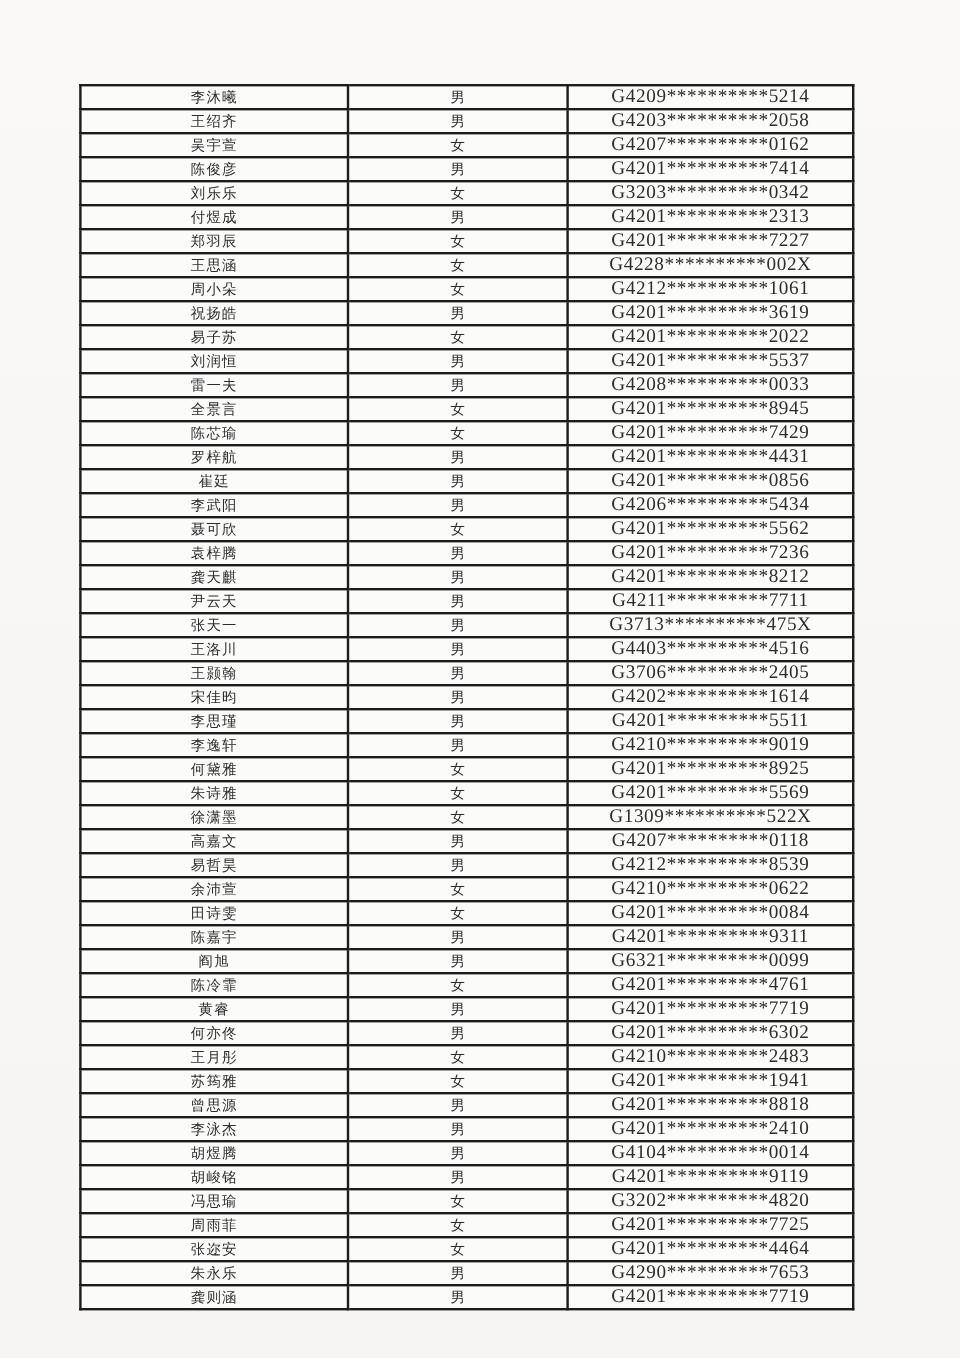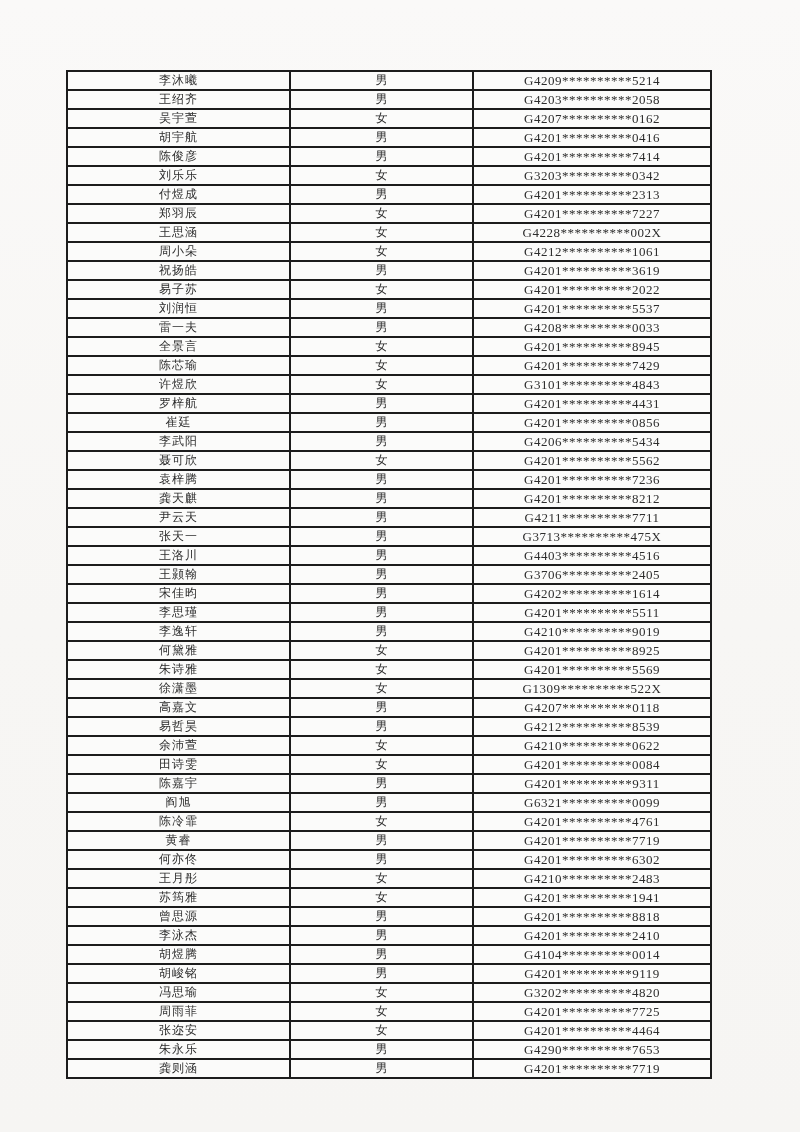--- a/index.html
+++ b/index.html
@@ -46,21 +46,21 @@
     letter-spacing: 1px;
     font-family: Liberation Serif, serif;
   }
   td.gender-cell {
     width: 181px;
     font-size: 12px;
     font-family: "Liberation Serif", "DejaVu Serif", serif;
   }
   td.id-cell {
     width: 236px;
-    font-size: 13px;
+    font-size: 16px;
     font-family: "Liberation Serif", "DejaVu Serif", serif;
     letter-spacing: 0.5px;
   }
 </style>
 </head>
 <body>
 
 <div class="page">
   <table class="roster">
     <tbody id="roster-body">
@@ -73,25 +73,20 @@
           <td class="name-cell">王绍齐</td>
           <td class="gender-cell">男</td>
           <td class="id-cell">G4203**********2058</td>
         </tr>
         <tr>
           <td class="name-cell">吴宇萱</td>
           <td class="gender-cell">女</td>
           <td class="id-cell">G4207**********0162</td>
         </tr>
         <tr>
-          <td class="name-cell">胡宇航</td>
-          <td class="gender-cell">男</td>
-          <td class="id-cell">G4201**********0416</td>
-        </tr>
-        <tr>
           <td class="name-cell">陈俊彦</td>
           <td class="gender-cell">男</td>
           <td class="id-cell">G4201**********7414</td>
         </tr>
         <tr>
           <td class="name-cell">刘乐乐</td>
           <td class="gender-cell">女</td>
           <td class="id-cell">G3203**********0342</td>
         </tr>
         <tr>
@@ -136,25 +131,20 @@
         </tr>
         <tr>
           <td class="name-cell">全景言</td>
           <td class="gender-cell">女</td>
           <td class="id-cell">G4201**********8945</td>
         </tr>
         <tr>
           <td class="name-cell">陈芯瑜</td>
           <td class="gender-cell">女</td>
           <td class="id-cell">G4201**********7429</td>
-        </tr>
-        <tr>
-          <td class="name-cell">许煜欣</td>
-          <td class="gender-cell">女</td>
-          <td class="id-cell">G3101**********4843</td>
         </tr>
         <tr>
           <td class="name-cell">罗梓航</td>
           <td class="gender-cell">男</td>
           <td class="id-cell">G4201**********4431</td>
         </tr>
         <tr>
           <td class="name-cell">崔廷</td>
           <td class="gender-cell">男</td>
           <td class="id-cell">G4201**********0856</td>

